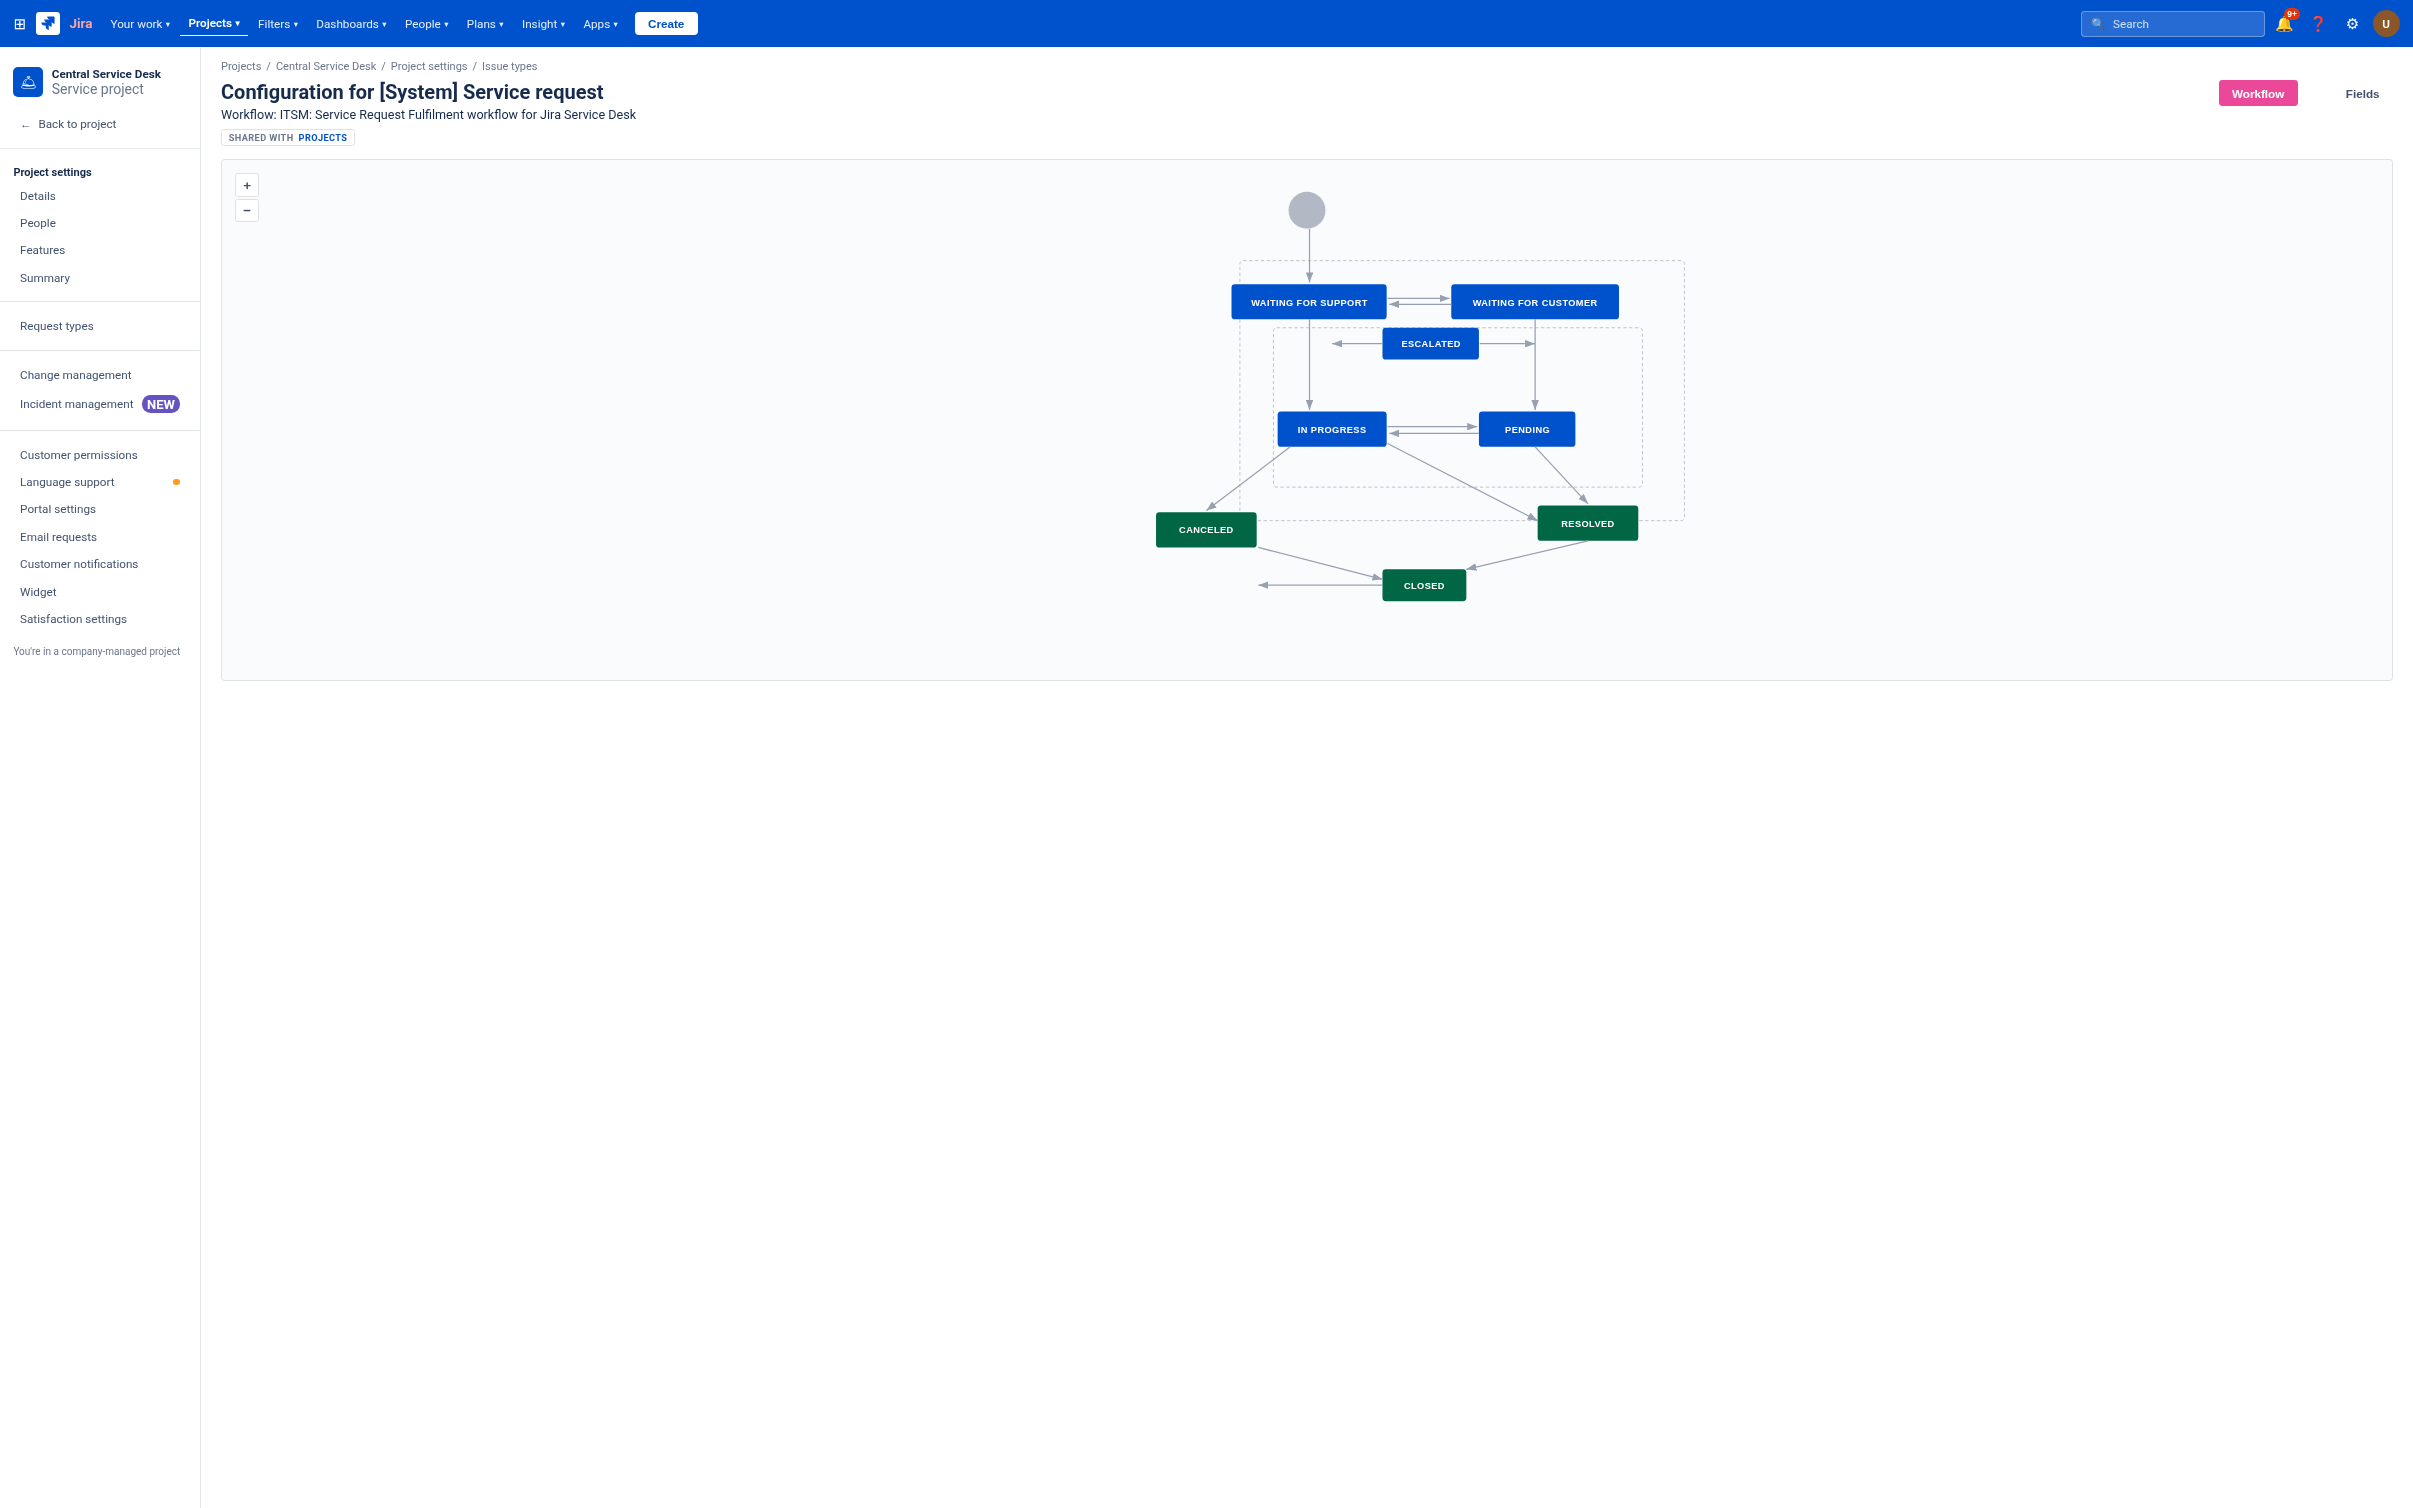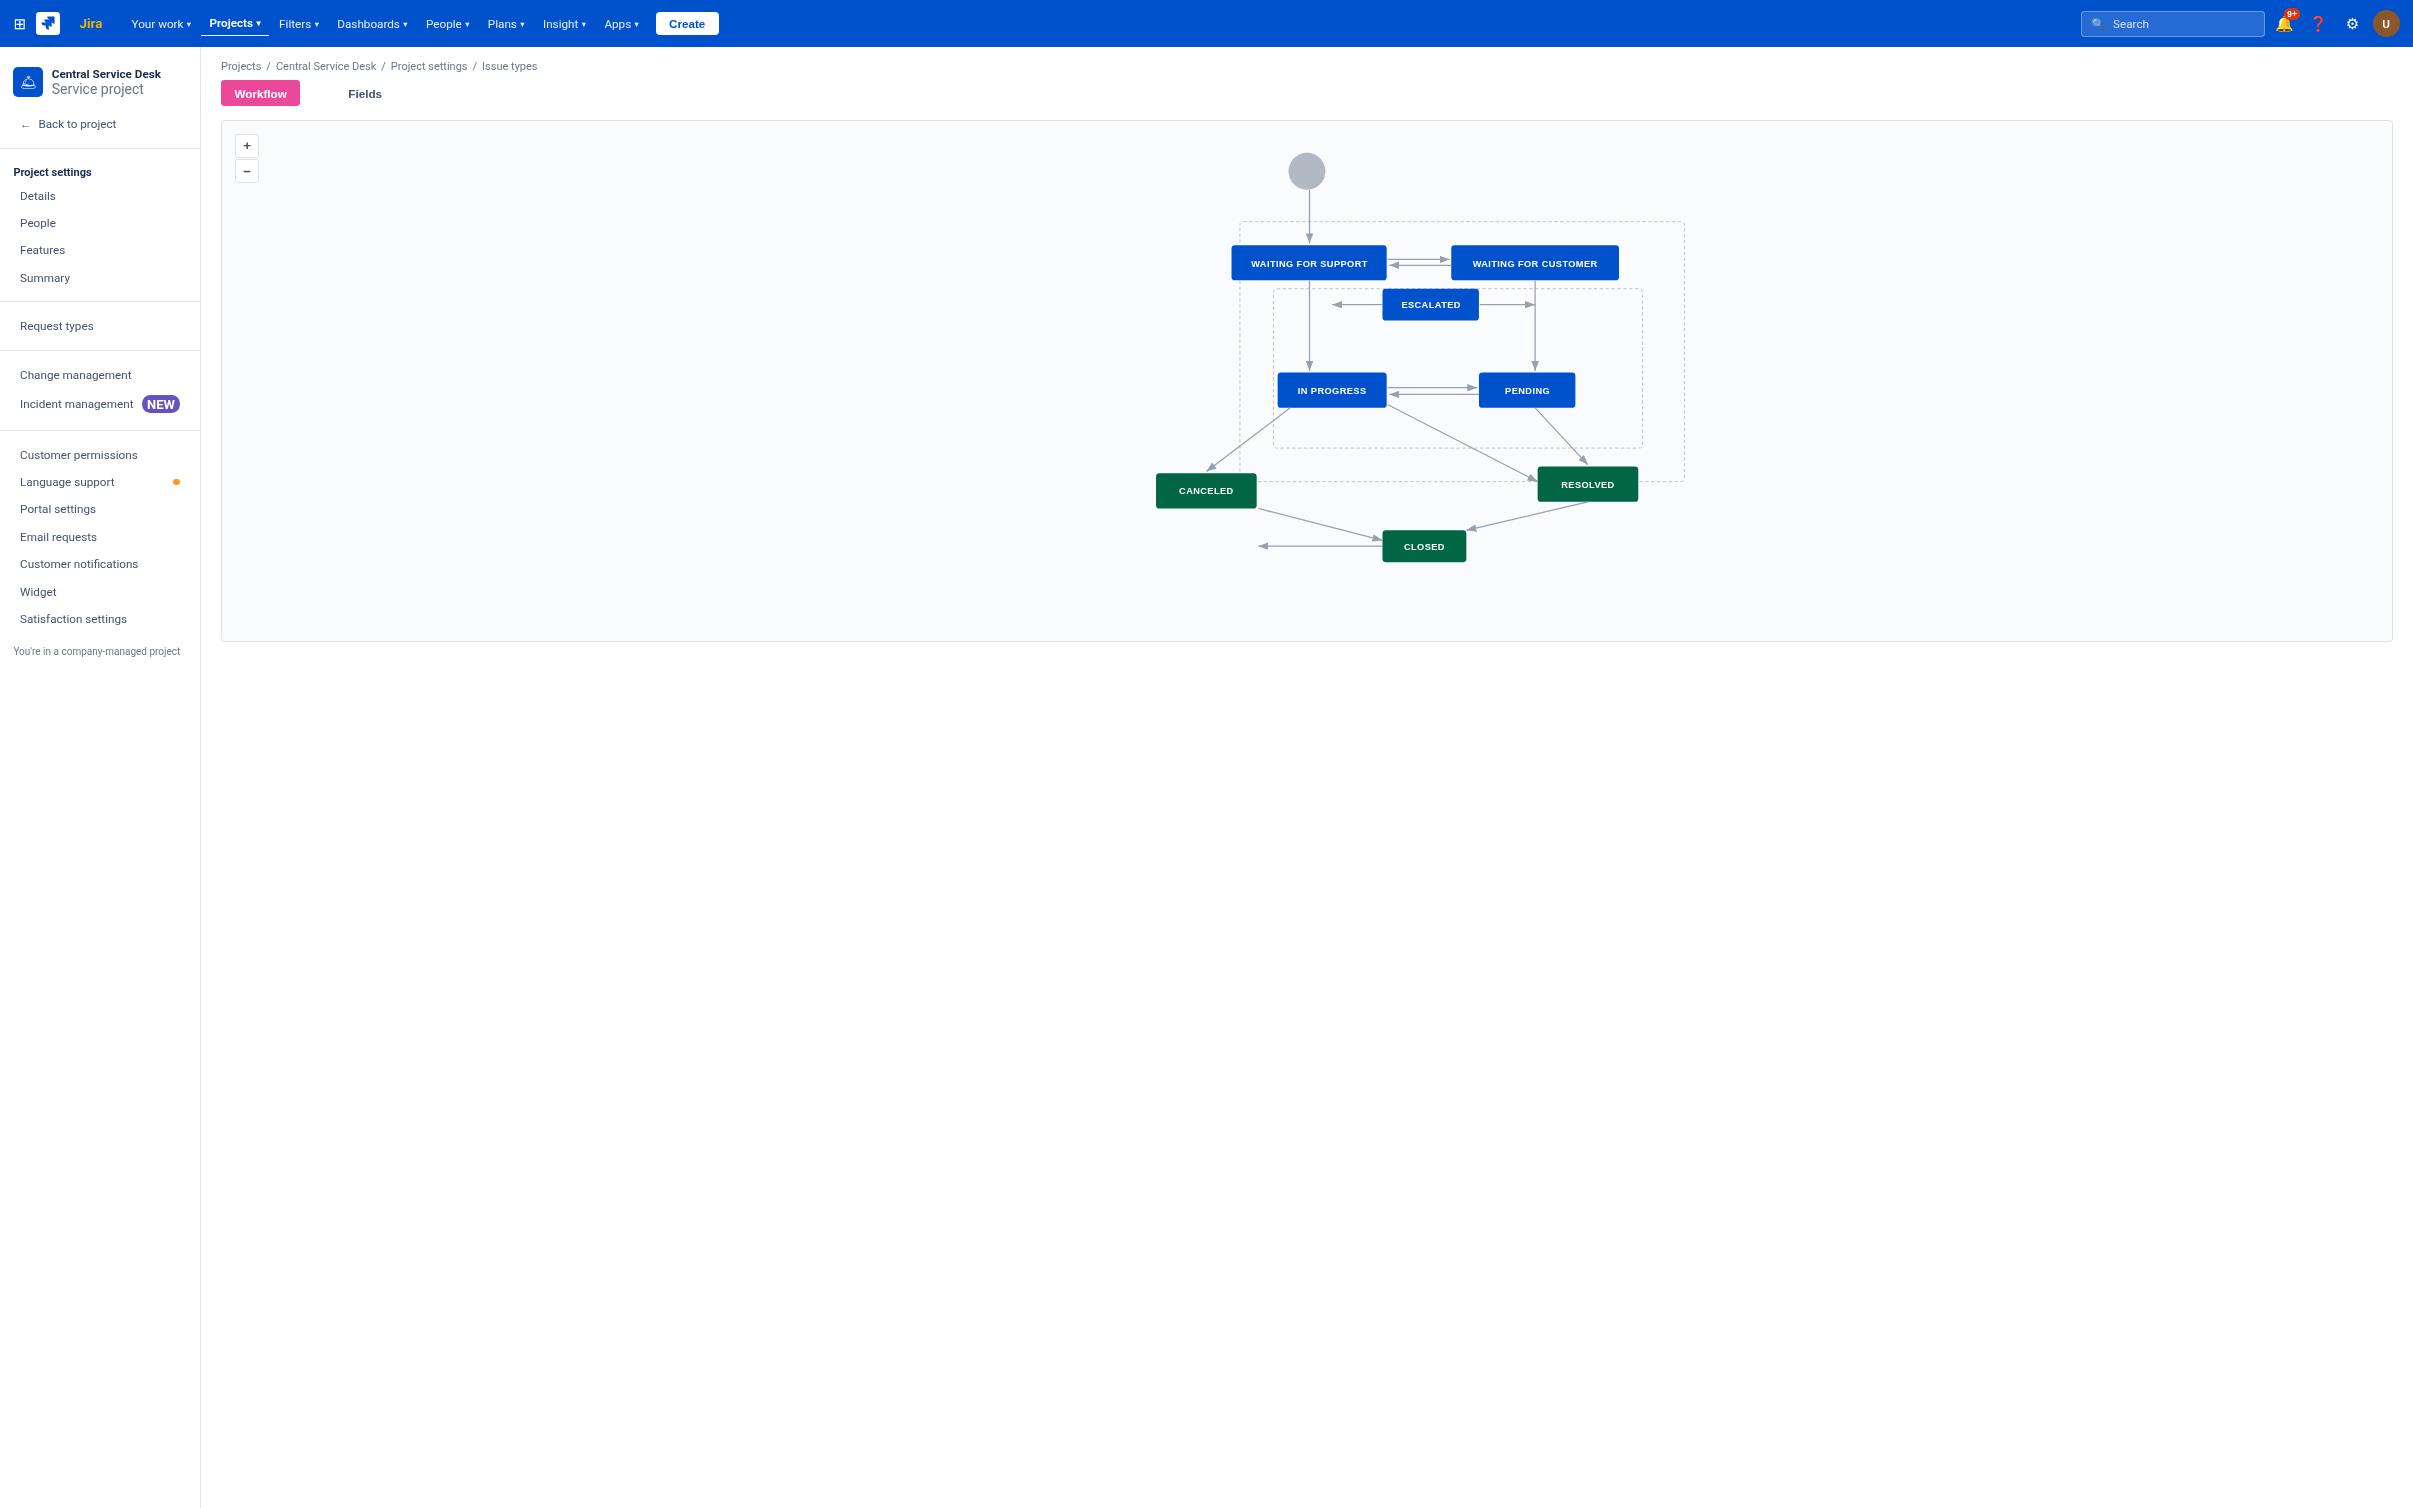--- a/index.html
+++ b/index.html
@@ -5,21 +5,21 @@
     * { box-sizing: border-box; margin: 0; padding: 0; }
     body { font-family: -apple-system, BlinkMacSystemFont, 'Segoe UI', Roboto, sans-serif; font-size: 11.7px; color: #172b4d; background: #fff; }
 
     
     .topnav {
       display: flex; align-items: center; height: 47px;
       background: #0052cc; padding: 0 13.4px; gap: 6.7px;
       position: fixed; top: 0; left: 0; right: 0; z-index: 100;
     }
     .topnav-grid-icon { color: #fff; font-size: 15px; margin-right: 3.4px; cursor: pointer; }
-    .topnav-logo { display: flex; align-items: center; gap: 20px; color: #eab308; font-weight: 700; font-size: 13.4px; margin-right: 14px; }
+    .topnav-logo { display: flex; align-items: center; gap: 10px; color: #fca5a5; font-weight: 700; font-size: 13.4px; margin-right: 3px; }
     .topnav-logo-icon { width: 23.5px; height: 23.5px; background: #fff; border-radius: 3.4px; display: flex; align-items: center; justify-content: center; }
     .topnav-logo-icon svg { width: 17px; height: 17px; }
     .topnav-nav { display: flex; align-items: center; gap: 1.7px; flex: 1; }
     .topnav-item {
       color: rgba(255,255,255,0.9); padding: 5px 8.4px; border-radius: 3.4px;
       cursor: pointer; font-size: 11.7px; display: flex; align-items: center; gap: 3.4px;
       white-space: nowrap;
       text-align: right;
     }
     .topnav-item.active { color: #fff; font-weight: 600; border-bottom: 1.7px solid #fff; border-radius: 0; }
@@ -246,20 +246,28 @@
       <a>Projects</a>
       <span class="breadcrumb-sep">/</span>
       <a>Central Service Desk</a>
       <span class="breadcrumb-sep">/</span>
       <a>Project settings</a>
       <span class="breadcrumb-sep">/</span>
       <a>Issue types</a>
     </div>
 
     <div class="page-header">
+      <div class="page-header-left">
+        <h1 class="page-title">Configuration for [System] Service request</h1>
+        <div class="workflow-subtitle">Workflow: ITSM: Service Request Fulfilment workflow for Jira Service Desk</div>
+        <div class="shared-badge">
+          <span>SHARED WITH</span>
+          <a class="shared-badge-link">PROJECTS</a>
+        </div>
+      </div>
       <div class="tab-buttons">
         <button class="tab-btn active">Workflow</button>
         <button class="tab-btn inactive">Fields</button>
       </div>
     </div>
 
     <div class="workflow-container">
       <div class="zoom-controls">
         <button class="zoom-btn">+</button>
         <button class="zoom-btn">−</button>

